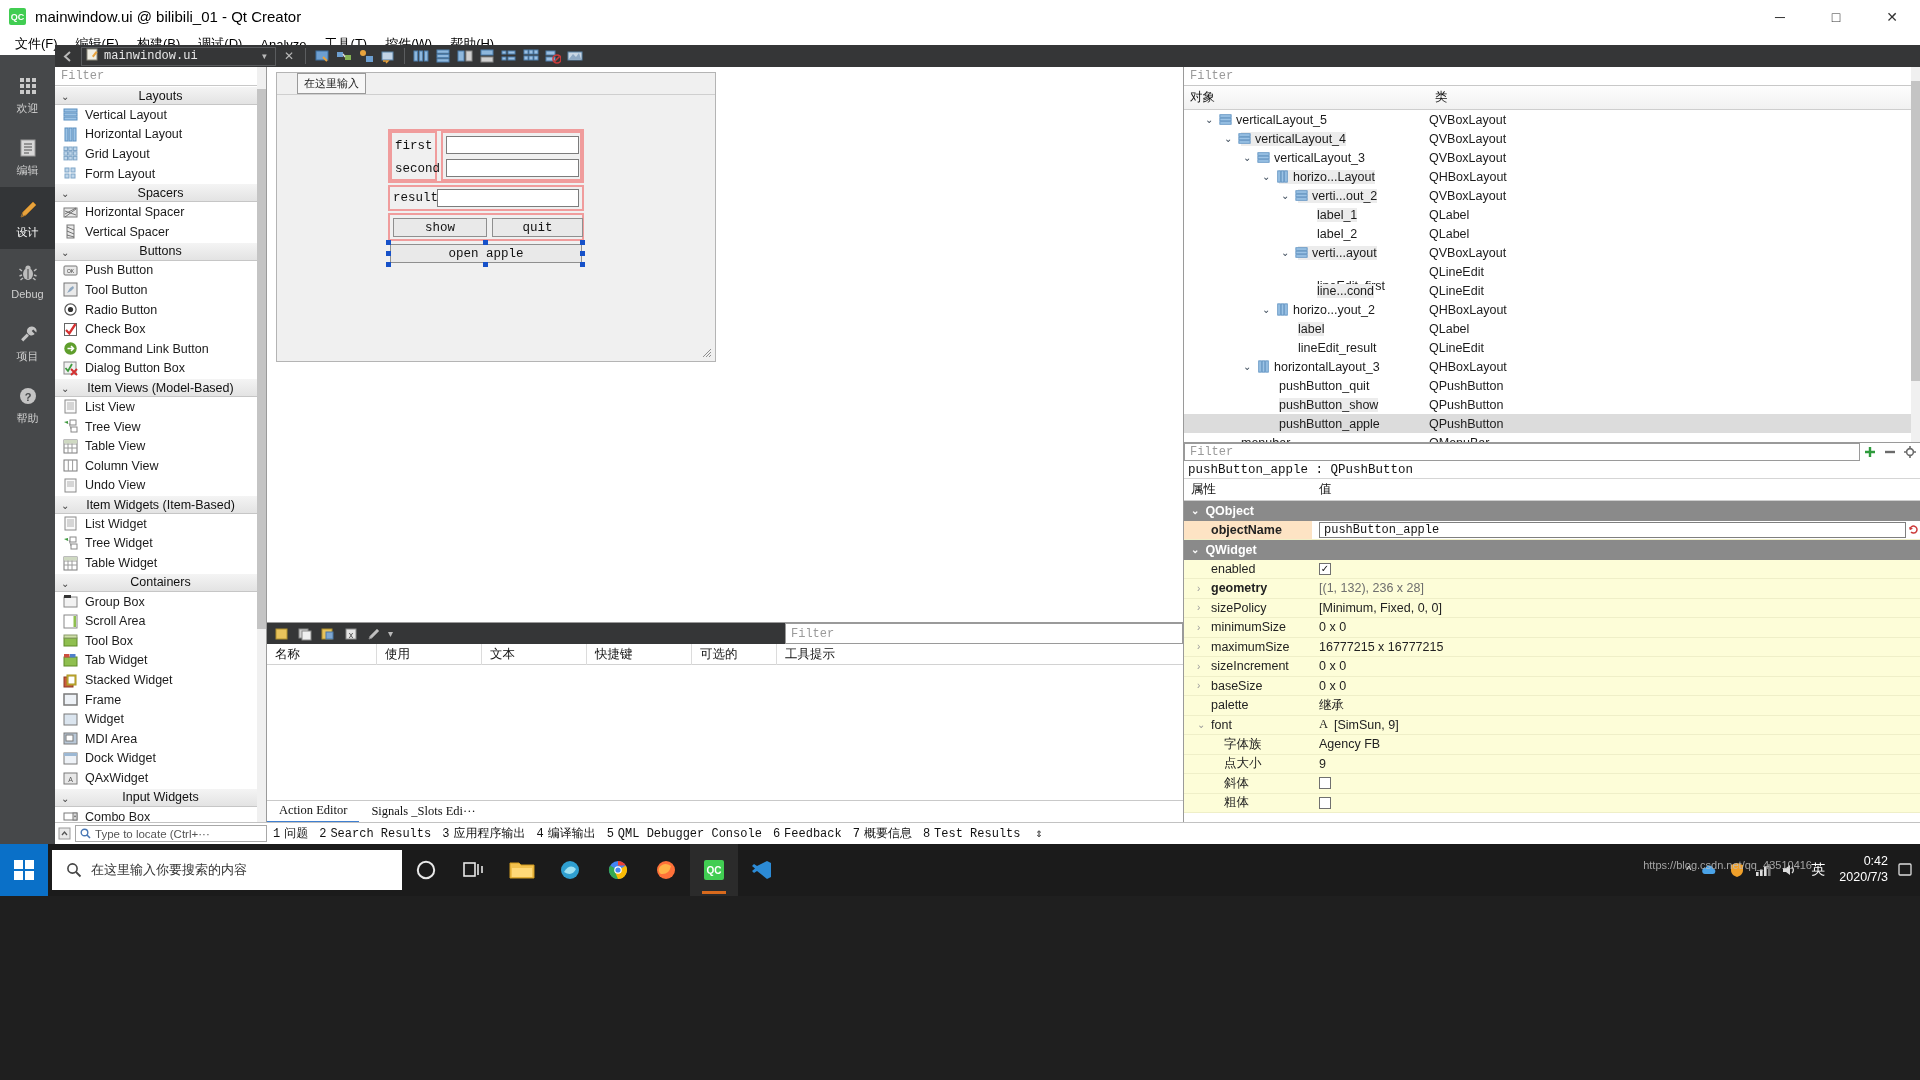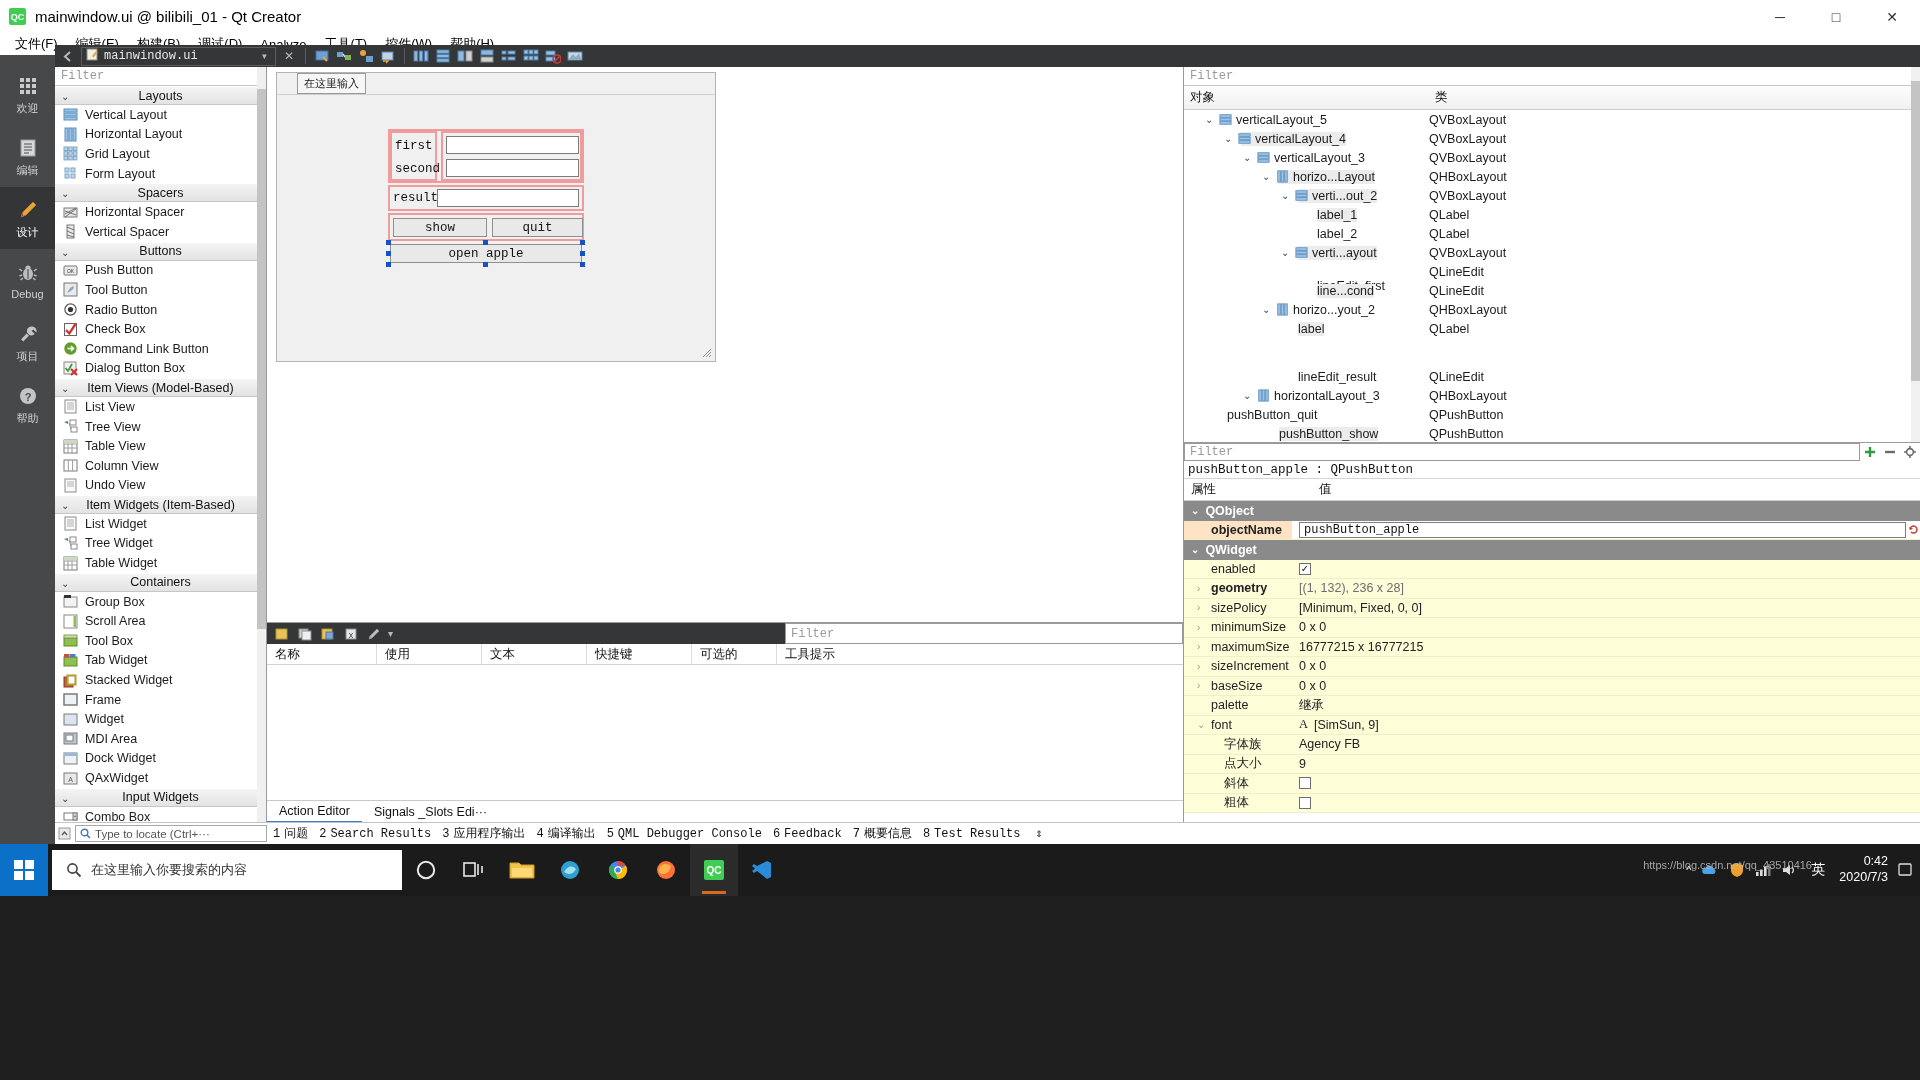--- a/index.html
+++ b/index.html
@@ -169,21 +169,21 @@
     font-size: 12.5px; color: #111; padding-left: 8px; border-right: 1px solid #dcdcdc;
     height: 21px; display: flex; align-items: center;
   }
 
   
   .bottomtabs {
     position: absolute; left: 267px; top: 800px; width: 916px; height: 22px;
     background: #ffffff; border-top: 1px solid #c9c9c9; display: flex; align-items: center;
   }
   .btab {
-    padding: 2px 12px; font-family: Liberation Sans, sans-serif; font-size: 12.5px; color: #111;
+    padding: 2px 12px; font-family: Liberation Serif, serif; font-size: 12.5px; color: #111;
     height: 22px; display: flex; align-items: center;
   }
   .btab.active { border-bottom: 2px solid #3f7fd0; }
 
   
   .objinspector {
     position: absolute; left: 1183px; top: 67px; width: 737px; height: 375px;
     background: #ffffff; border-left: 1px solid #9a9a9a;
     display: flex; flex-direction: column;
   }
@@ -226,21 +226,21 @@
     border-bottom: 1px solid #d5d5d5;
   }
   .pe-head { height: 22px; display: flex; border-bottom: 1px solid #cfcfcf; background: #fff; }
   .pe-hcell { font-size: 12.5px; color: #111; display: flex; align-items: center; padding-left: 7px; }
   .pe-rows { flex: 1; overflow: hidden; }
   .pe-row { height: 19.5px; display: flex; font-size: 12.5px; align-items: center; }
   .pe-group {
     background: #8a8a8a; color: #ffffff; font-weight: bold;
   }
   .pe-k {
-    width: 108px; height: 100%; display: flex; align-items: center; gap: 4px;
+    width: 128px; height: 100%; display: flex; align-items: center; gap: 4px;
     padding-left: 7px; background: #fdfdd8; color: #222; border-bottom: 1px solid #efefc8;
   }
   .pe-v {
     flex: 1; height: 100%; display: flex; align-items: center; padding-left: 7px;
     background: #fdfdd8; color: #222; border-bottom: 1px solid #efefc8;
   }
   .pe-row.accent .pe-k { background: #fde3c4; font-weight: bold; }
   .pe-row.accent .pe-v { background: #ffffff; }
   .pe-row.grey .pe-v { color: #6e6e6e; }
   .pe-arrow { font-size: 10px; color: #9a9a9a; width: 10px; display: inline-block; }
@@ -1130,21 +1130,21 @@
             <span>horizo...yout_2</span>
           </span>
           <span class="oi-class">QHBoxLayout</span>
         </div>
         <div class="oi-row" style="position: relative;">
           <span class="oi-name hl" style="margin-left: 114px;">
             <span>label</span>
           </span>
           <span class="oi-class">QLabel</span>
         </div>
-        <div class="oi-row" style="position: relative; margin-top: 29px;">
+        <div class="oi-row" style="position: relative;">
           <span class="oi-name" style="margin-left: 114px;">
             <span>lineEdit_result</span>
           </span>
           <span class="oi-class">QLineEdit</span>
         </div>
         <div class="oi-row" style="position: relative;">
           <span class="oi-name" style="margin-left: 76px;">
             <span class="chev-s" style="margin-left: -17px;">⌄</span>
             <span style="width: 13px; height: 13px; display: inline-flex;">
               <svg width="13" height="13" viewBox="0 0 15 15">
@@ -1153,21 +1153,21 @@
                   <rect x="6" y="1" width="3" height="13"></rect>
                   <rect x="10" y="1" width="3" height="13"></rect>
                 </g>
               </svg>
             </span>
             <span>horizontalLayout_3</span>
           </span>
           <span class="oi-class">QHBoxLayout</span>
         </div>
         <div class="oi-row" style="position: relative;">
-          <span class="oi-name" style="margin-left: 43px; justify-content: center;">
+          <span class="oi-name" style="margin-left: 95px; justify-content: center;">
             <span>pushButton_quit</span>
           </span>
           <span class="oi-class">QPushButton</span>
         </div>
         <div class="oi-row" style="position: relative;">
           <span class="oi-name hl" style="margin-left: 95px;">
             <span>pushButton_show</span>
           </span>
           <span class="oi-class">QPushButton</span>
         </div>

